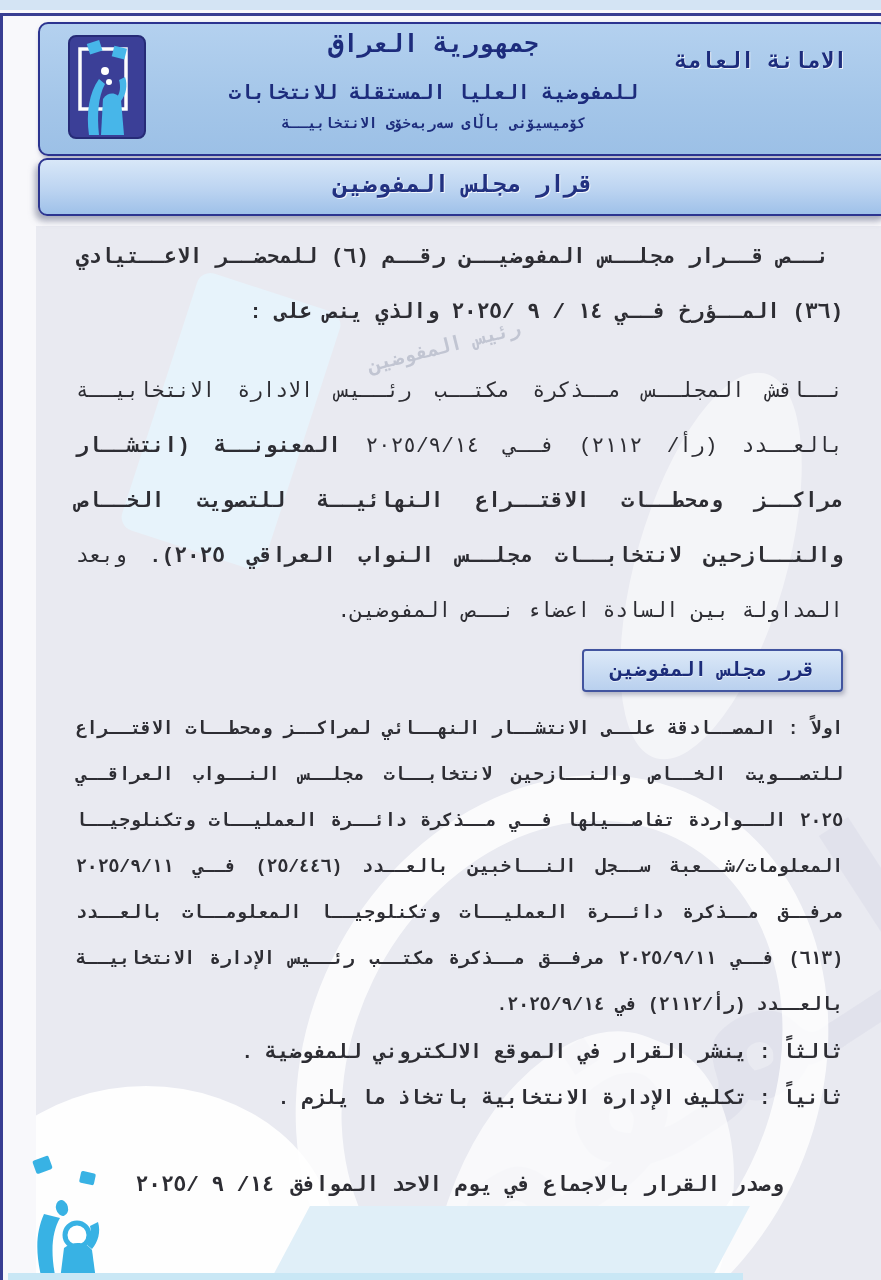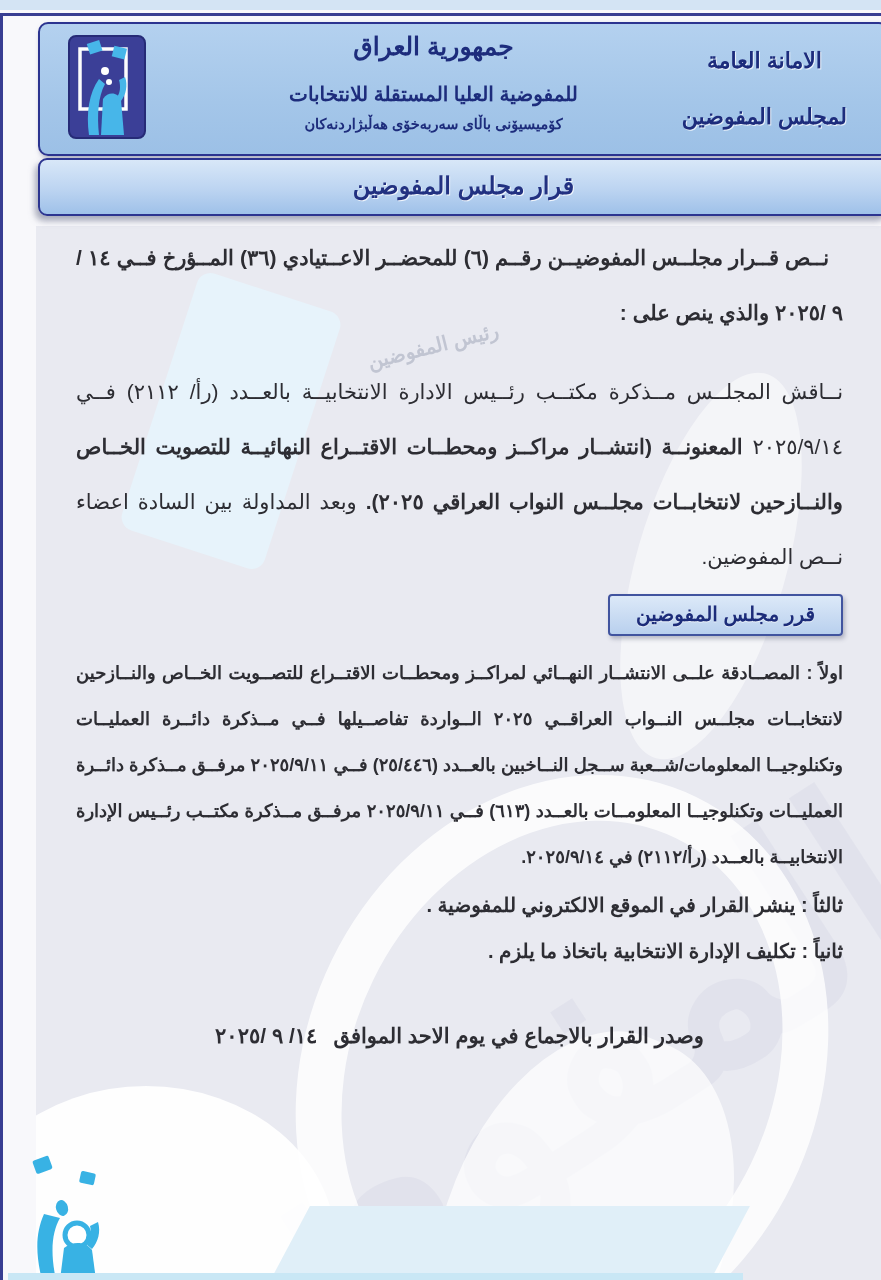--- a/index.html
+++ b/index.html
@@ -1,18 +1,18 @@
 <!DOCTYPE html>
 <html lang="ar"><head>
 <meta charset="utf-8">
 <style>
   html,body{margin:0;padding:0;background:#f7f7fa;}
   .page{
     position:relative;width:881px;height:1280px;overflow:hidden;
-    background:#f8f8fb;font-family:Liberation Sans, sans-serif;
+    background:#f8f8fb;font-family:Liberation Mono, monospace;
   }
   .top-strip{position:absolute;left:0;top:0;right:0;height:10px;background:#d4e4f4;z-index:4;}
   .border-top{position:absolute;left:0;top:13px;right:0;height:3px;background:#383e92;z-index:5;}
   .border-left{position:absolute;left:0;top:13px;width:3px;bottom:0;background:#383e92;z-index:5;}
   .bottom-strip{position:absolute;left:8px;bottom:0;width:735px;height:7px;background:#c9e7f5;z-index:4;}
 
   
   .header-box{
     position:absolute;left:38px;top:22px;right:-8px;height:130px;
     background:linear-gradient(180deg,#b4d1ef 0%,#a4c6e9 60%,#9cc0e6 100%);
@@ -91,26 +91,25 @@
       <circle cx="37" cy="36" r="4" fill="#ffffff"></circle>
       <circle cx="41" cy="47" r="3" fill="#ffffff"></circle>
       <path d="M21,100 C18,78 21,58 31,44 L37,49 C30,62 29,80 31,100 Z" fill="#47b6e9"></path>
       <path d="M33,100 L35,64 C40,56 50,57 53,65 L56,100 Z" fill="#47b6e9"></path>
       <path d="M53,66 C58,60 60,50 57,42 L51,45 C53,52 52,58 49,62 Z" fill="#47b6e9"></path>
     </svg>
 
     <div class="header-center">
       <div class="hc-a1">جمهورية العراق</div>
       <div class="hc-a2">للمفوضية العليا المستقلة للانتخابات</div>
-      <div class="hc-ku">كۆميسيۆنى باڵاى سەربەخۆى هەڵبژاردنەكان</div>
+      <div class="hc-ku">كۆميسيۆنى باڵاى سەربەخۆى الانتخابيــة</div>
     </div>
 
     <div class="header-right">
       <div>الامانة العامة</div>
-      <div class="hr-l2">لمجلس المفوضين</div>
     </div>
   </div>
 
   <div class="title-bar">قرار مجلس المفوضين</div>
 
   <div class="panel">
 
     <div class="wm wm-cyan1"></div>
     <div class="wm wm-white3"></div>
     <div class="wm wm-ghost">مجلس المفوضين</div>

